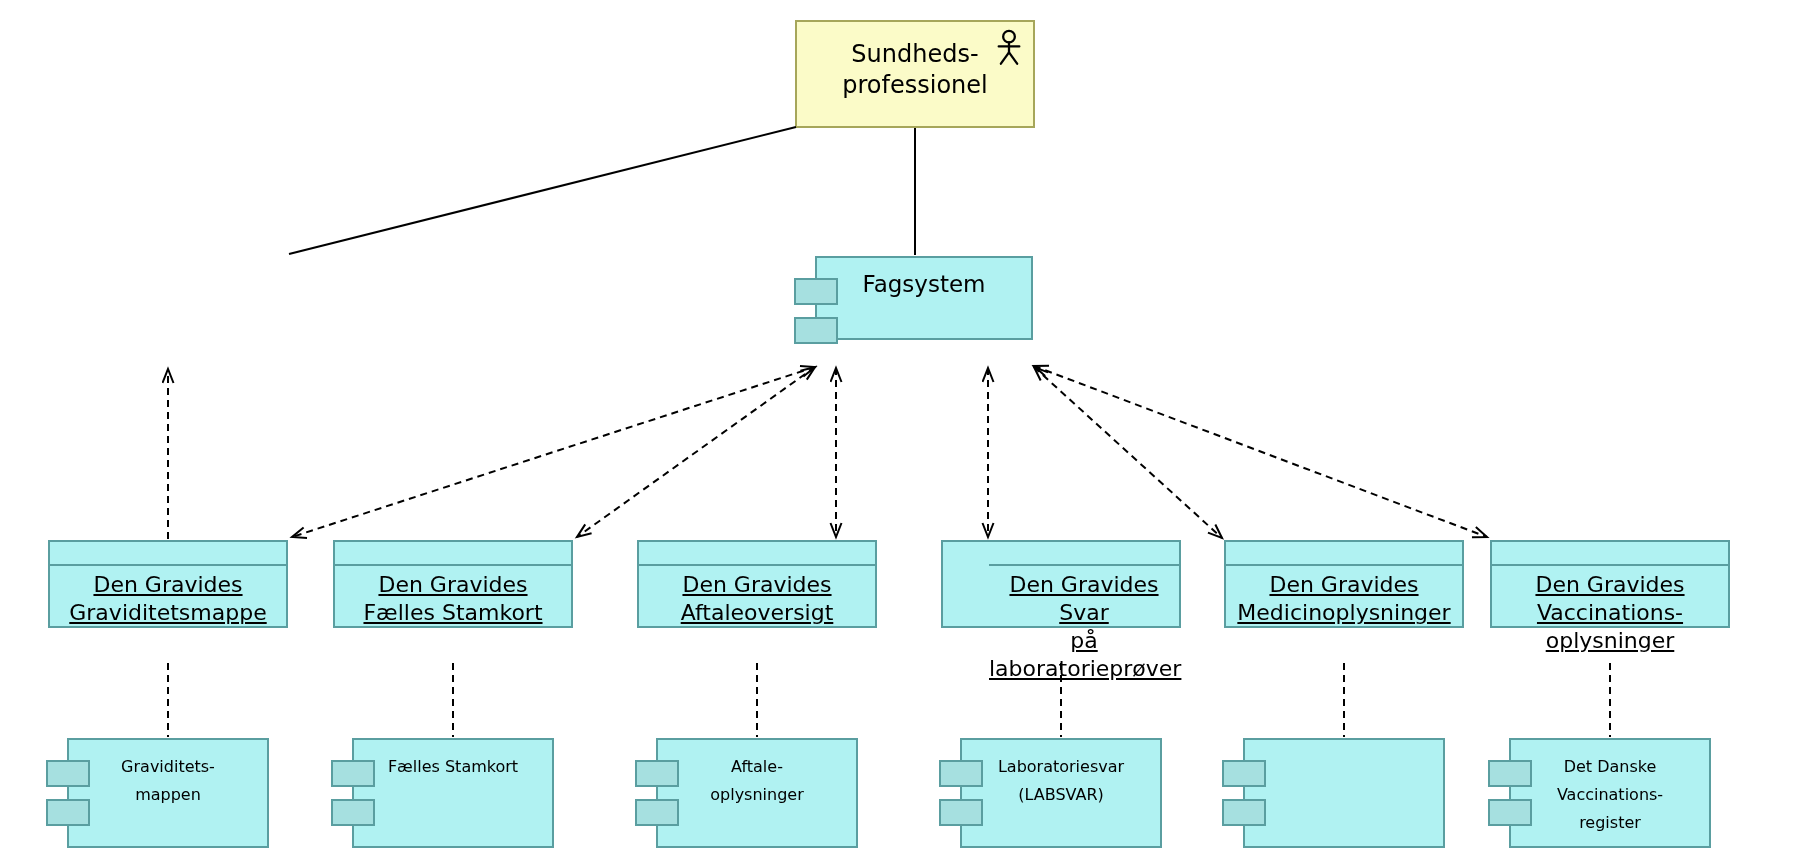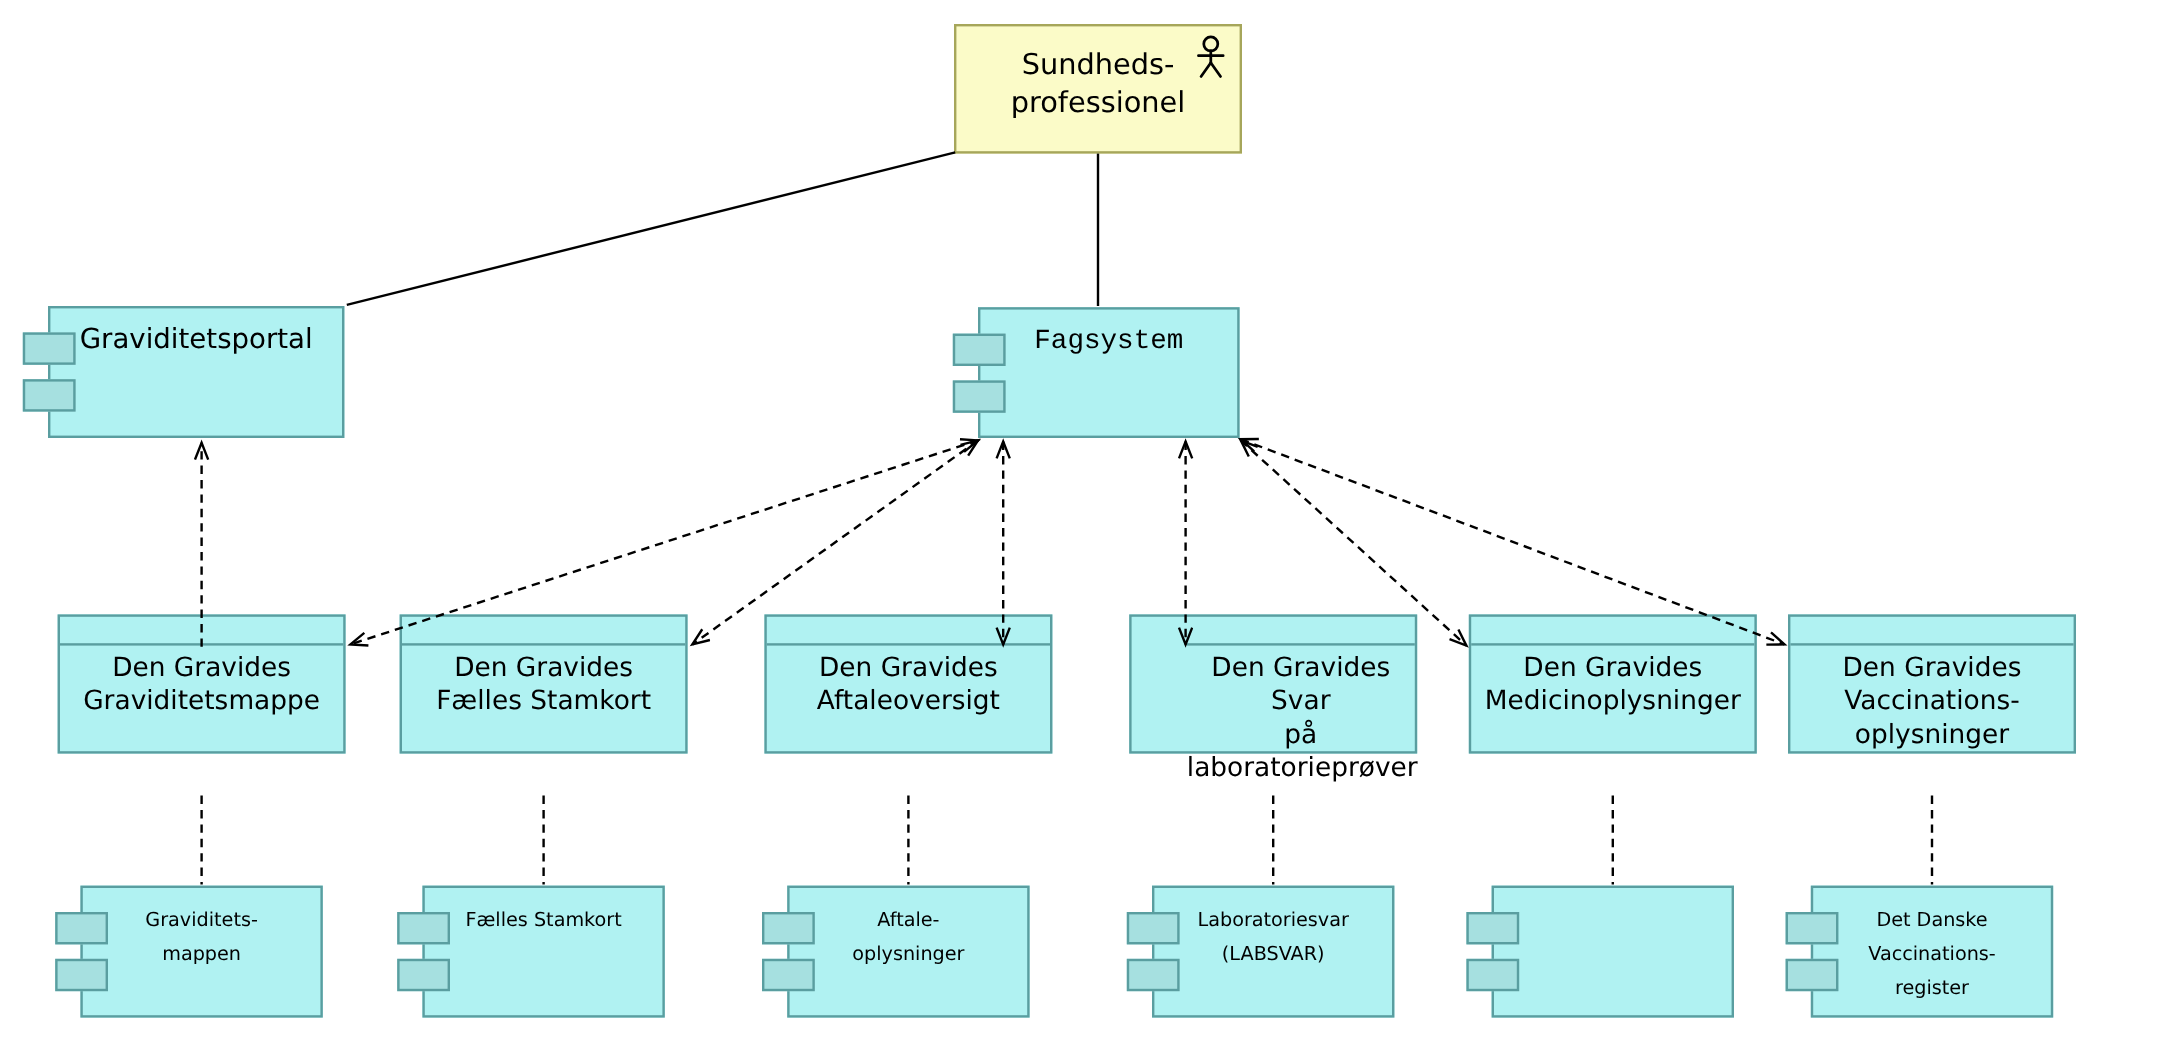--- a/index.html
+++ b/index.html
@@ -42,25 +42,26 @@
     border:2px solid var(--node-border);
     box-sizing:border-box;
     width:44px;height:27px;
     left:-23px;
   }
   .tab.t1{top:20px;}
   .tab.t2{top:59px;}
   
   .iface{
     position:absolute;
-    width:240px;height:116px;
+    width:240px;height:88px;
     background:var(--node-fill);
     border:2px solid var(--node-border);
     box-sizing:border-box;
-    top:512px;
+    top:540px;
+    text-decoration:underline;
   }
   .iface-head{
     height:22px;
     border-bottom:2px solid var(--node-border);
   }
   .iface .lbl{
     padding-top:5px;
     font-size:22px;
     line-height:28px;
   }
@@ -106,27 +107,22 @@
       <g stroke="#000" stroke-width="2.1" fill="none" stroke-linecap="round">
         <circle cx="12" cy="6.5" r="5.4"></circle>
         <line x1="12" y1="11.9" x2="12" y2="21"></line>
         <line x1="2.5" y1="15.5" x2="21.5" y2="15.5"></line>
         <line x1="12" y1="21" x2="4.5" y2="31.5"></line>
         <line x1="12" y1="21" x2="19.5" y2="31.5"></line>
       </g>
     </svg>
   </div>
 
-  <div class="comp" style="left:40px;top:255px;width:247px;height:110px;">
-    <span class="tab t1"></span>
-    <span class="tab t2"></span>
-    <span class="lbl">Graviditetsportal</span>
-  </div>
-
-  <div class="comp" style="left:815px;top:256px;width:218px;height:109px;font-family:Liberation Mono, monospace;">
+
+  <div class="comp" style="left:815px;top:256px;width:218px;height:84px;">
     <span class="tab t1"></span>
     <span class="tab t2"></span>
     <span class="lbl">Fagsystem</span>
   </div>
 
   <div class="iface" style="left:48px;">
     <div class="iface-head"></div>
     <span class="lbl">Den Gravides
 Graviditetsmappe</span>
   </div>

